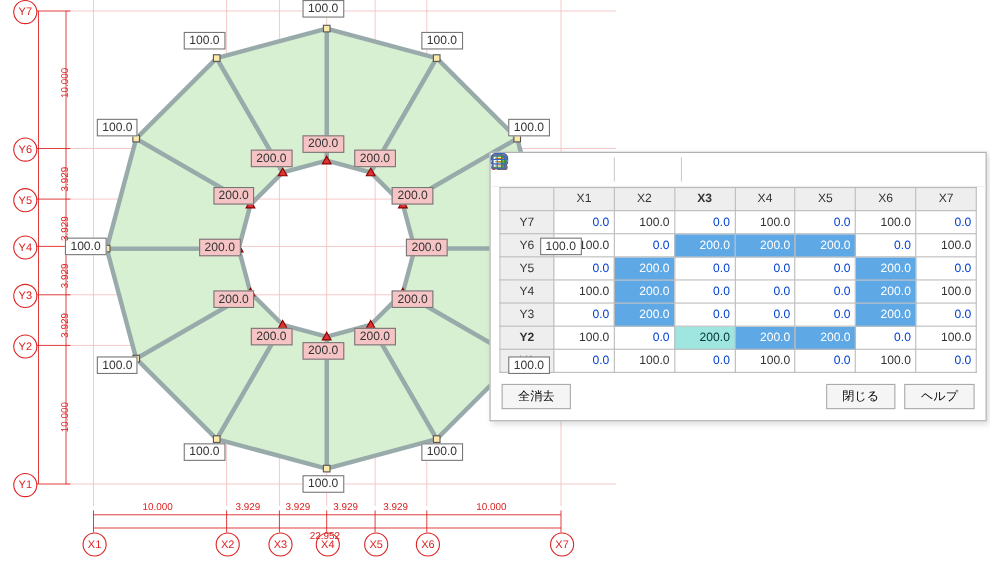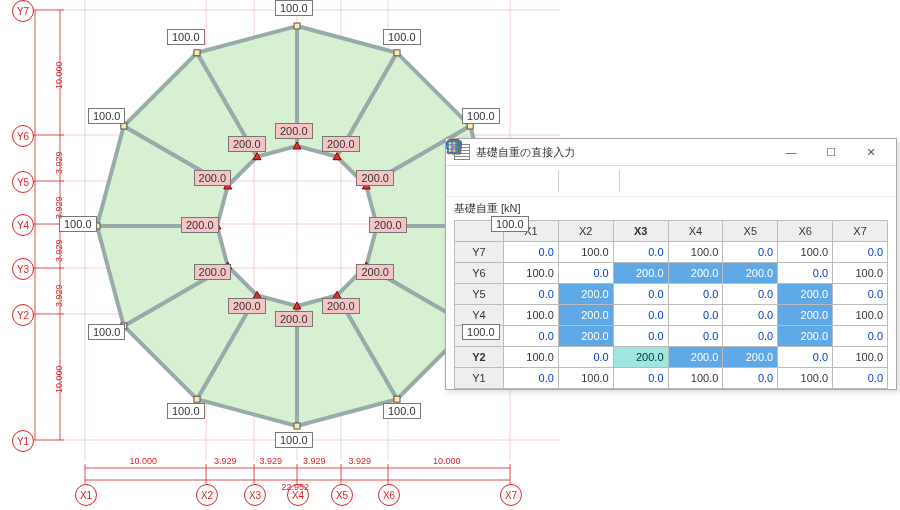--- a/index.html
+++ b/index.html
@@ -102,28 +102,20 @@
       <line x1="31" y1="440" x2="64" y2="440" stroke="#d22" stroke-width="0.8"></line>
       <line x1="31" y1="314" x2="64" y2="314" stroke="#d22" stroke-width="0.8"></line>
       <line x1="31" y1="268" x2="64" y2="268" stroke="#d22" stroke-width="0.8"></line>
       <line x1="31" y1="224" x2="64" y2="224" stroke="#d22" stroke-width="0.8"></line>
       <line x1="31" y1="181" x2="64" y2="181" stroke="#d22" stroke-width="0.8"></line>
       <line x1="31" y1="135" x2="64" y2="135" stroke="#d22" stroke-width="0.8"></line>
       <line x1="31" y1="10" x2="64" y2="10" stroke="#d22" stroke-width="0.8"></line>
     </svg>
 
 <div id="dlg">
-  <div class="titlebar">
-    <div class="t-icon"></div>
-    <span>基礎自重の直接入力</span>
-    <div class="spacer"></div>
-    <div class="winbtn">—</div>
-    <div class="winbtn">☐</div>
-    <div class="winbtn">✕</div>
-  </div>
   <div class="toolbar">
     <div class="tbtn">
           <svg viewBox="0 0 16 16">
             <path d="M3 3 L13 13 M13 3 L3 13" stroke="#c33" stroke-width="1.5" fill="none"></path>
             <circle cx="3" cy="13" r="2" fill="none" stroke="#c33"></circle>
             <circle cx="13" cy="13" r="2" fill="none" stroke="#c33"></circle>
           </svg>
         </div>
     <div class="tbtn">
           <svg viewBox="0 0 16 16">
@@ -174,21 +166,20 @@
             <path d="M4 5h8M4 8h8M4 11h8" stroke="#c80"></path>
           </svg>
         </div>
     <div class="tbtn">
           <svg viewBox="0 0 16 16">
             <rect x="2" y="2" width="12" height="12" fill="none" stroke="#36c"></rect>
             <path d="M2 6h12M2 10h12M6 2v12M10 2v12" stroke="#36c"></path>
           </svg>
         </div>
   </div>
-  <div class="subhead">基礎自重 [kN]</div>
   <div class="tbl-wrap">
     <table id="tbl">
           <tbody>
             <tr>
               <th class="rowh"></th>
               <th class="">X1</th>
               <th class="">X2</th>
               <th class="sel">X3</th>
               <th class="">X4</th>
               <th class="">X5</th>
@@ -260,20 +251,26 @@
               <td class="z">0.0</td>
               <td class="">100.0</td>
               <td class="z">0.0</td>
               <td class="">100.0</td>
               <td class="z">0.0</td>
               <td class="">100.0</td>
               <td class="z">0.0</td>
             </tr>
           </tbody>
         </table>
+  </div>
+  <div class="btnrow">
+    <button class="dlg">全消去</button>
+    <div class="spacer"></div>
+    <button class="dlg">閉じる</button>
+    <button class="dlg">ヘルプ</button>
   </div>
 </div>
 
 <div class="node-lbl" style="left: 275px; top: 0px;">100.0</div>
     <div class="node-lbl" style="left: 383px; top: 28.9385px;">100.0</div>
     <div class="node-lbl" style="left: 462.061px; top: 108px;">100.0</div>
     <div class="node-lbl" style="left: 491px; top: 216px;">100.0</div>
     <div class="node-lbl" style="left: 462.061px; top: 324px;">100.0</div>
     <div class="node-lbl" style="left: 383px; top: 403.061px;">100.0</div>
     <div class="node-lbl" style="left: 275px; top: 432px;">100.0</div>

